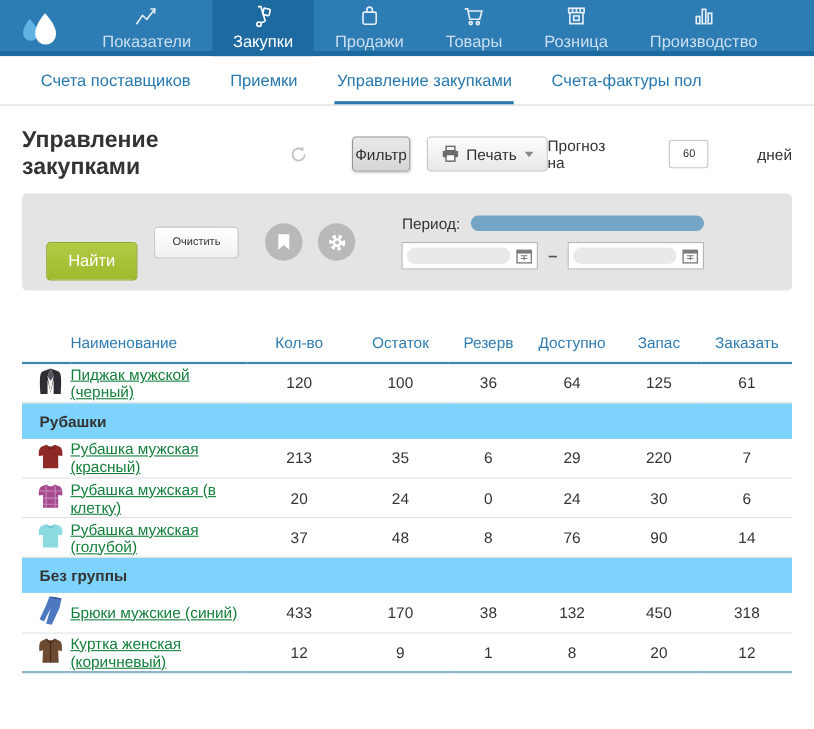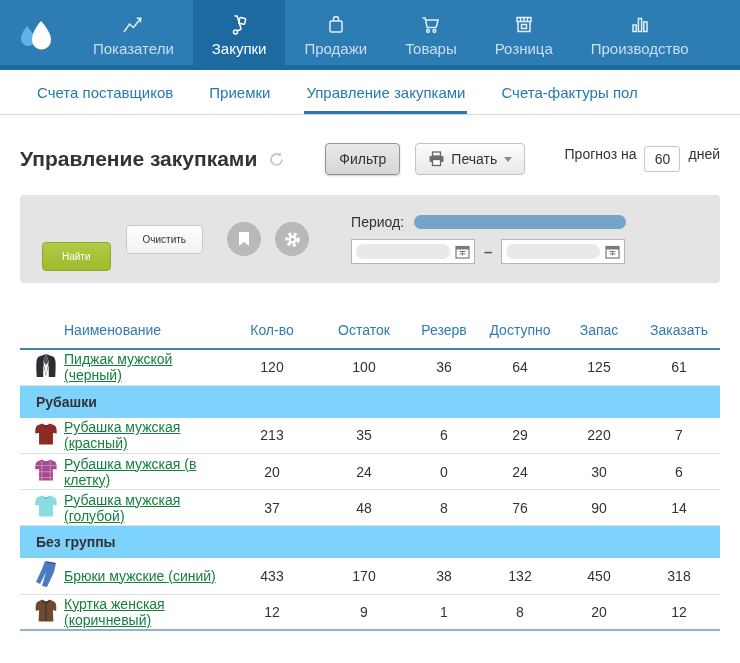--- a/index.html
+++ b/index.html
@@ -1,20 +1,20 @@
 <!DOCTYPE html>
 <html><head>
 <meta charset="utf-8">
 <style>
   * { box-sizing: border-box; margin: 0; padding: 0; }
   html, body { width: 740px; height: 663px; overflow: hidden; background: #fff;
     font-family: "Liberation Sans", sans-serif; }
 
   
-  .topnav { height: 70px; display: flex; align-items: stretch;
+  .topnav { height: 51px; display: flex; align-items: stretch;
     background: linear-gradient(to top, #1d6aa1 5px, #2e7cb4 5px); }
   .logo { width: 74px; display: flex; align-items: center; justify-content: center; cursor: pointer; }
   .nav-item { display: flex; flex-direction: column; align-items: center; justify-content: center;
     padding: 6px 19px 8px; cursor: pointer; }
   .nav-item.selected { background: #1d6aa1; }
   .nav-icon { height: 26px; display: flex; align-items: flex-end; justify-content: center; }
   .nav-label { font-size: 15px; color: #cbdff0; margin-top: 3px; }
   .nav-item.selected .nav-label { color: #fff; }
 
   
@@ -24,37 +24,37 @@
     margin-right: 36px; position: relative; cursor: pointer; flex: 0 0 auto; }
   .tab.active::after { content: ""; position: absolute; left: -2px; right: -2px; bottom: 0;
     height: 3px; background: #2779ae; }
 
   
   .title-row { margin: 28px 20px 0; display: flex; align-items: center; height: 32px; }
   .page-title { font-size: 21px; font-weight: bold; color: #333; }
   .refresh { margin-left: 11px; cursor: pointer; display: flex; align-items: center; }
   .btn { font-size: 14px; color: #333; border-radius: 4px; cursor: pointer;
     display: inline-flex; align-items: center; }
-  .btn-filter { margin-left: 40px; padding: 7px 13px;
+  .btn-filter { margin-left: 40px; padding: 7px 2px;
     background: linear-gradient(#e9e9e9, #d6d6d6); border: 1px solid #949494;
     box-shadow: 0 1px 2px rgba(0,0,0,.2); }
   .btn-print { margin-left: 15px; padding: 7px 12px;
     background: linear-gradient(#fdfdfd, #e8e8e8); border: 1px solid #c3c3c3; }
   .btn-print .lbl { margin: 0 7px 0 6px; }
   .caret { width: 0; height: 0; border-left: 4px solid transparent;
     border-right: 4px solid transparent; border-top: 5px solid #8a8a8a; }
-  .forecast { margin-left: auto; display: flex; align-items: flex-start; font-size: 14px; color: #333; }
+  .forecast { margin-left: auto; display: flex; align-items: center; font-size: 14px; color: #333; gap: 36px; }
   .forecast input { width: 36px; height: 26px; margin: 0 8px; text-align: center;
-    font-size: 14px; color: #333; border: 1px solid #c6c6c6; border-radius: 3px;
+    font-size: 10px; color: #333; border: 1px solid #c6c6c6; border-radius: 3px;
     font-family: "Liberation Sans", sans-serif; }
 
   
   .filter-panel { margin: 20px 20px 0; height: 88px; background: #e4e4e4; border-radius: 4px;
     display: flex; align-items: center; padding: 0 22px; }
-  .btn-find { padding: 8px 19px; font-size: 10px; color: #fff;
+  .btn-find { padding: 8px 19px; font-size: 15px; color: #fff;
     background: linear-gradient(#b2cb45, #9eba2d); border: 1px solid #90a926;
     border-radius: 4px; cursor: pointer; margin-top: 35px; }
   .btn-clear { margin-left: 15px; padding: 8px 16px; font-size: 10px; color: #333;
     background: linear-gradient(#ffffff, #f1f1f1); border: 1px solid #c9c9c9;
     border-radius: 4px; cursor: pointer; }
   .circle-btn { width: 34px; height: 34px; border-radius: 50%; background: #b9b9b9;
     display: flex; align-items: center; justify-content: center; margin-left: 14px; cursor: pointer; }
   .circle-btn:first-of-type { margin-left: 24px; }
   .period { margin-left: 42px; flex: 1; }
   .period-top { display: flex; align-items: center; margin-bottom: 9px; }

